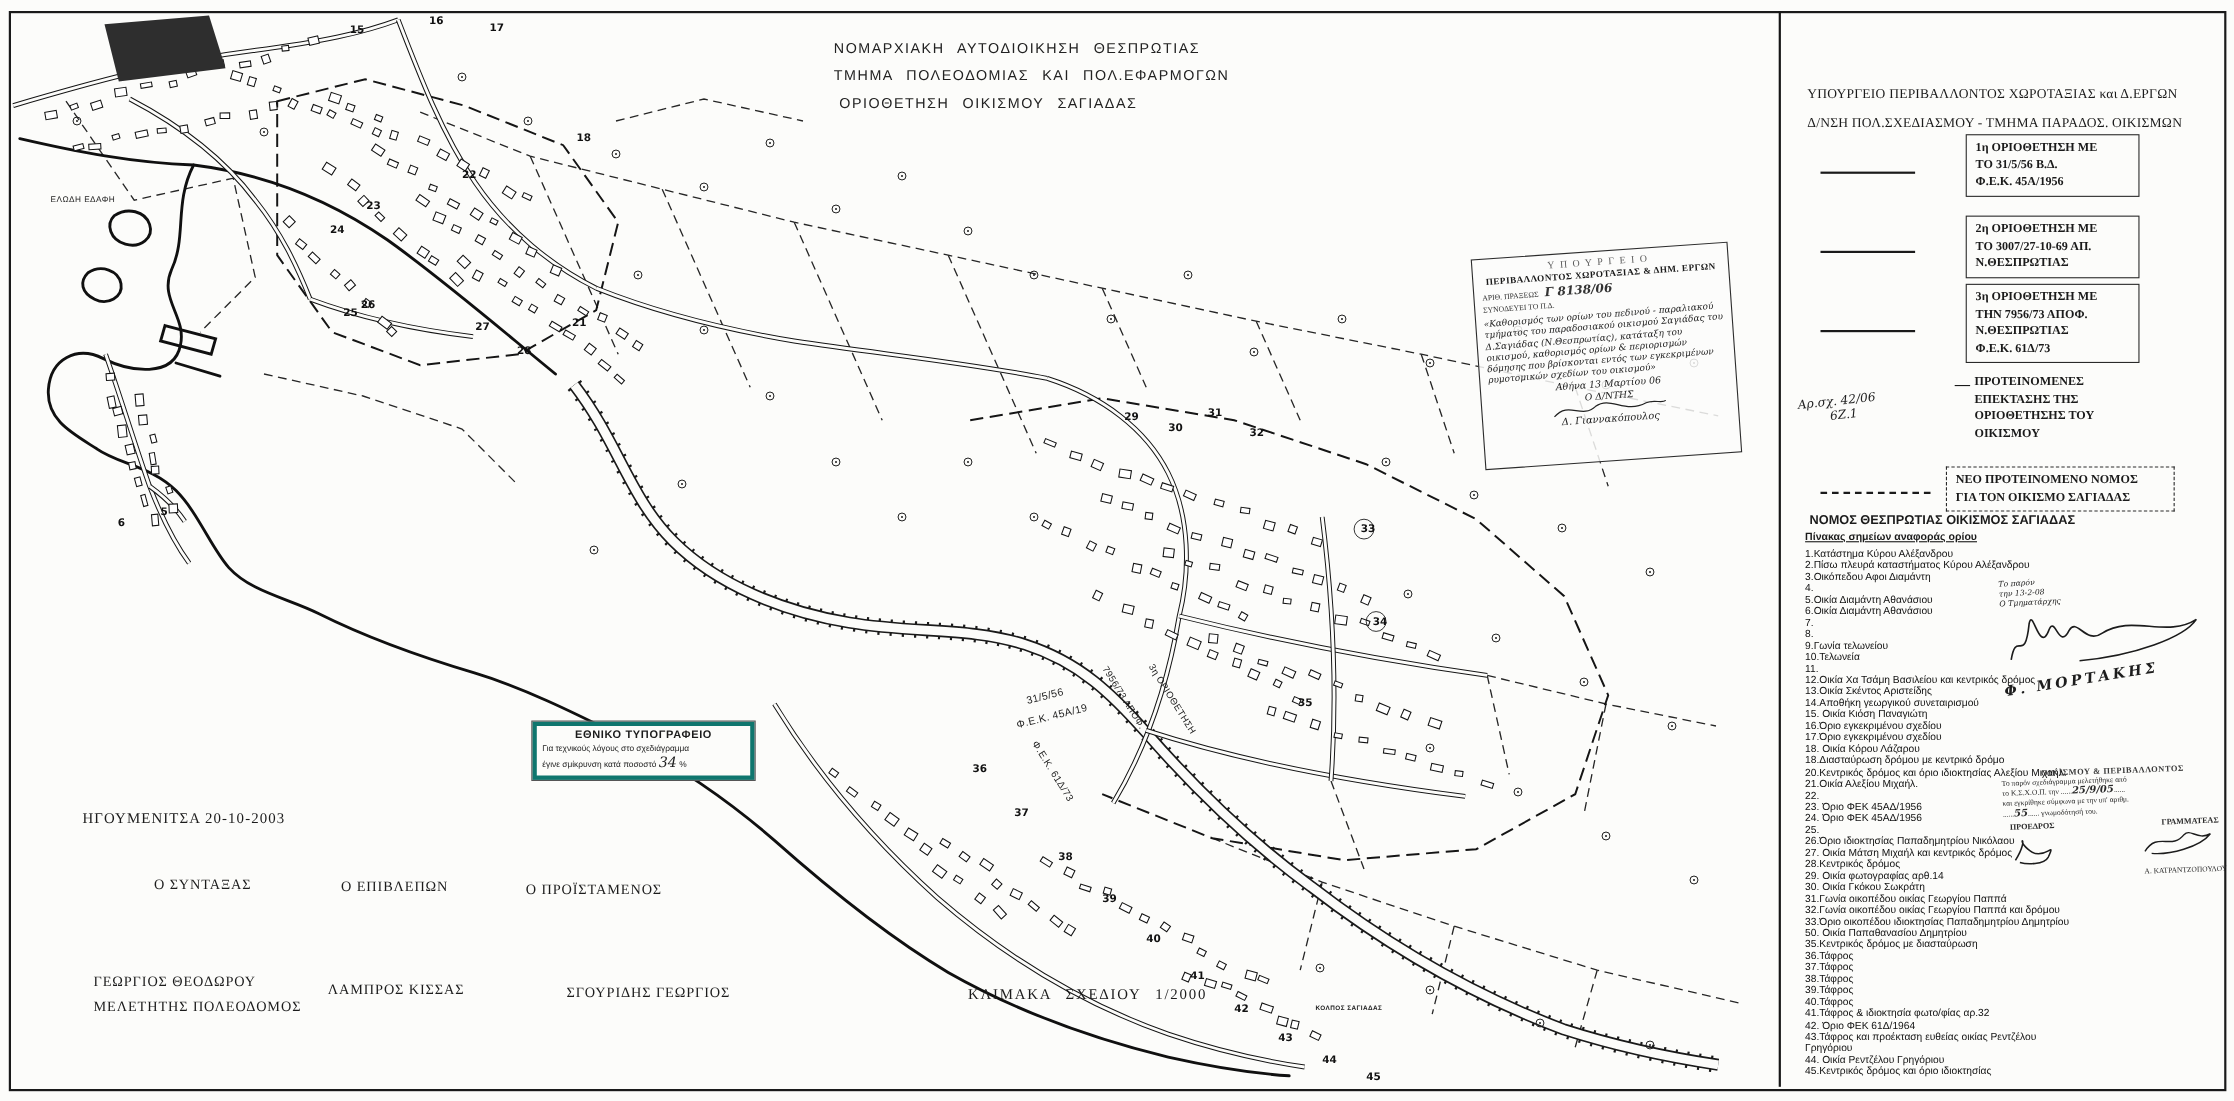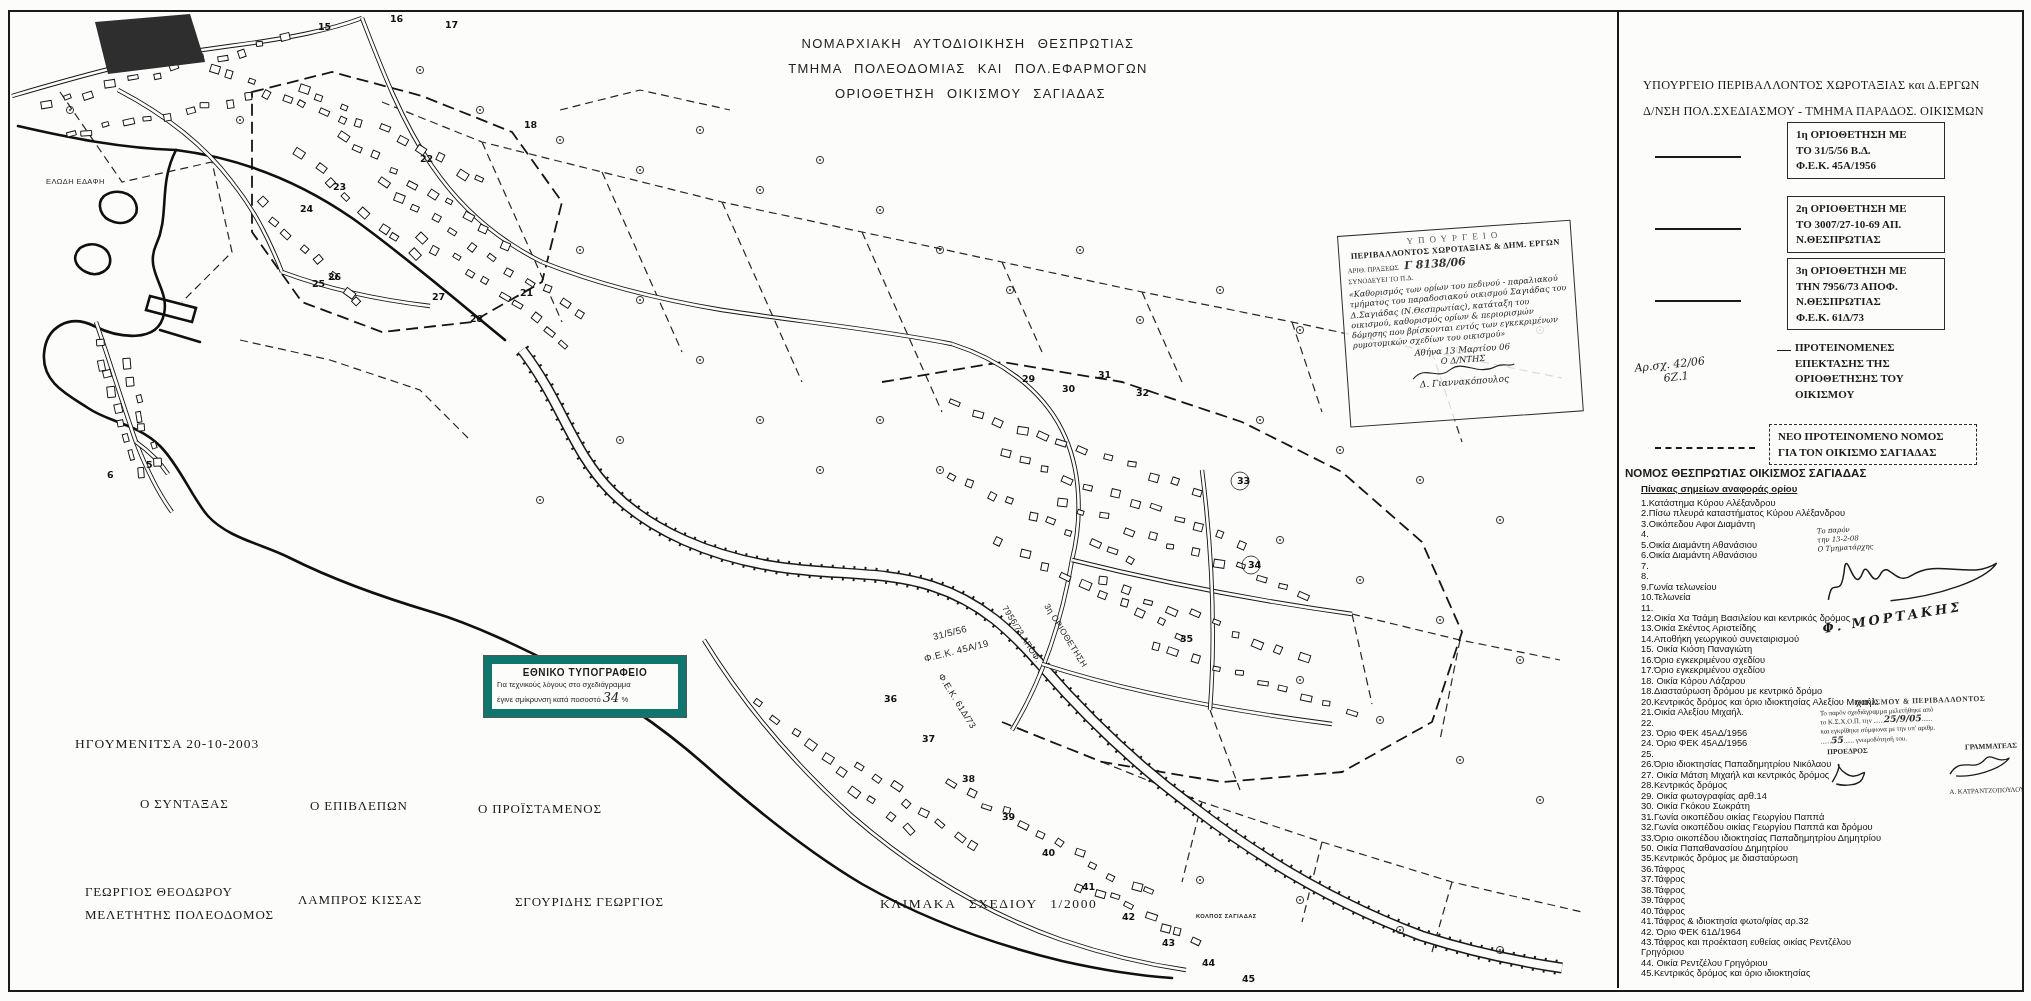--- a/index.html
+++ b/index.html
@@ -5,40 +5,40 @@
   html,body{margin:0;padding:0;background:#e8e8e4;}
   .page{position:relative;width:2031px;height:1001px;background:#fcfcfa;overflow:hidden;
         font-family:"Liberation Serif",serif;color:#1b1b1b;}
   .frame{position:absolute;left:8px;top:10px;width:2012px;height:978px;border:2.5px solid #1a1a1a;pointer-events:none;}
   .map-area{position:absolute;left:0;top:0;width:1617px;height:1001px;}
   #map-svg{position:absolute;left:0;top:0;}
 
   
   .map-title{position:absolute;left:758px;top:36px;width:420px;font-family:"Liberation Sans",sans-serif;
              font-size:13px;letter-spacing:1.4px;word-spacing:7px;color:#222;}
-  .map-title div{margin-bottom:10px;white-space:nowrap;text-align:center;}
+  .map-title div{margin-bottom:10px;white-space:nowrap;}
   .map-title .l3{margin-top:4px;margin-left:5px;}
 
   
   .ministry-stamp{position:absolute;left:1337px;top:236px;width:234px;height:192px;border:1.6px solid #2c2c2c;
                   transform:rotate(-4deg);transform-origin:top left;padding:4px 7px;box-sizing:border-box;
                   background:rgba(252,252,250,.85);font-family:"Liberation Serif",serif;}
   .ms-l1{text-align:center;font-size:9px;letter-spacing:5px;color:#5a5a5a;}
   .ms-l2{text-align:center;font-size:8.4px;font-weight:bold;letter-spacing:.4px;margin-top:2px;}
   .ms-row{font-size:7px;color:#333;margin-top:2px;}
   .hand{font-family:"DejaVu Serif",serif;font-style:italic;}
   .ms-praxis{font-size:11px;font-weight:bold;margin-left:4px;}
   .ms-body{font-size:8.1px;line-height:10.3px;margin-top:2px;transform:rotate(-.6deg);color:#222;}
   .ms-date{text-align:center;font-size:8.6px;margin-top:2px;}
   .ms-role{text-align:center;font-size:8.4px;}
   .ms-sig{display:block;margin:0 auto;}
   .ms-name{text-align:center;font-size:9px;margin-top:-4px;}
 
   
-  .print-box{position:absolute;left:484px;top:656px;width:202px;border:8px solid #0f766e;outline:1px solid #555;
+  .print-box{position:absolute;left:484px;top:656px;width:202px;border:4px solid #0f766e;outline:1px solid #555;
              padding:3px 5px 4px;box-sizing:border-box;background:#fcfcfa;}
   .pb-title{text-align:center;font-family:"Liberation Sans",sans-serif;font-weight:bold;font-size:10px;letter-spacing:.6px;}
   .pb-line{font-size:7.6px;font-family:"Liberation Sans",sans-serif;color:#222;margin-top:1.5px;}
   .pb-pct{font-size:13px;}
 
   
   .abs{position:absolute;white-space:nowrap;}
   .sig-date{left:75px;top:736px;font-size:13.5px;letter-spacing:1px;}
   .role1{left:140px;top:768px;} .role2{left:310px;top:770px;} .role3{left:478px;top:773px;}
   .sig-role{font-size:13px;letter-spacing:.8px;margin-top:28px;}
@@ -53,21 +53,21 @@
   .rp-h2{position:absolute;left:24px;top:94px;font-size:12.3px;letter-spacing:.2px;white-space:nowrap;}
   .leg-sample{position:absolute;height:0;border-top:2.2px solid #1a1a1a;width:86px;left:36px;}
   .leg-sample.dashed{border-top:2.4px dashed #1a1a1a;width:100px;}
   .leg-box{position:absolute;left:168px;width:158px;border:1.6px solid #2a2a2a;padding:4px 8px;box-sizing:border-box;
            font-weight:bold;font-size:11px;line-height:15.5px;background:#fcfcfa;}
   .leg-box.dashed{border-style:dashed;width:208px;left:150px;}
   .leg-plain{position:absolute;left:176px;font-weight:bold;font-size:11px;line-height:15.5px;}
   .leg-underscore{position:absolute;left:158px;width:14px;border-top:1.8px solid #1a1a1a;}
   .handnote{position:absolute;left:16px;top:348px;font-size:11px;transform:rotate(-6deg);color:#222;}
   .handnote div:last-child{margin-left:28px;}
-  .rp-nomos{position:absolute;left:6px;top:456px;font-family:"Liberation Sans",sans-serif;font-weight:bold;
+  .rp-nomos{position:absolute;left:26px;top:456px;font-family:"Liberation Sans",sans-serif;font-weight:bold;
             font-size:11.6px;white-space:nowrap;}
   .rp-list-title{position:absolute;left:22px;top:473px;font-family:"Liberation Sans",sans-serif;font-weight:bold;
                  font-size:9.6px;text-decoration:underline;}
   .points{position:absolute;left:22px;top:488px;width:252px;font-family:"Liberation Sans",sans-serif;
           font-size:9.3px;line-height:10.45px;color:#101010;}
   
   .anno1{position:absolute;left:200px;top:512px;width:205px;transform:rotate(-3deg);color:#1c1c1c;}
   .anno1 .tiny{font-size:7px;line-height:9px;}
   .anno1 .mortakis{font-size:13px;letter-spacing:3px;font-weight:bold;transform:rotate(-6deg);margin-top:-6px;}
   

